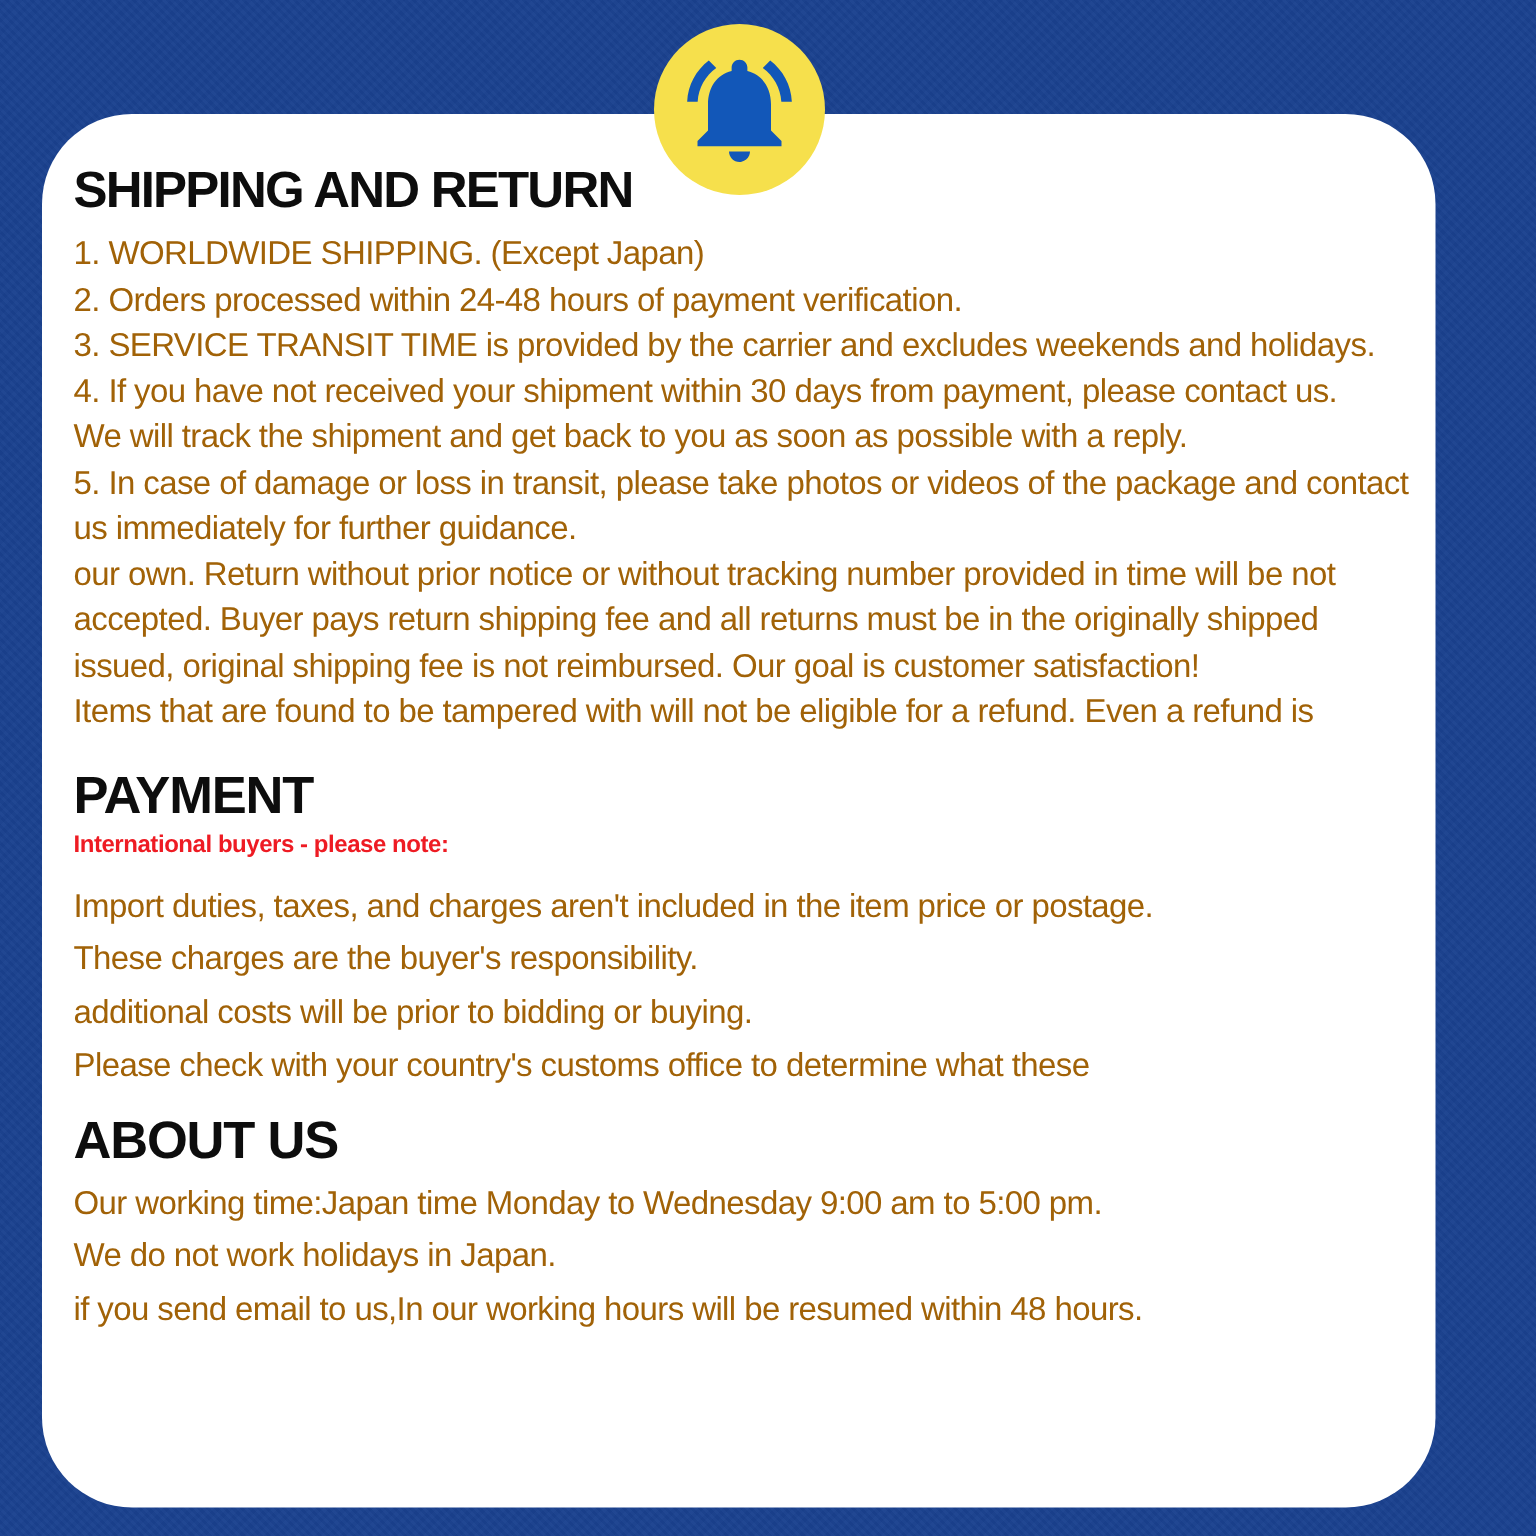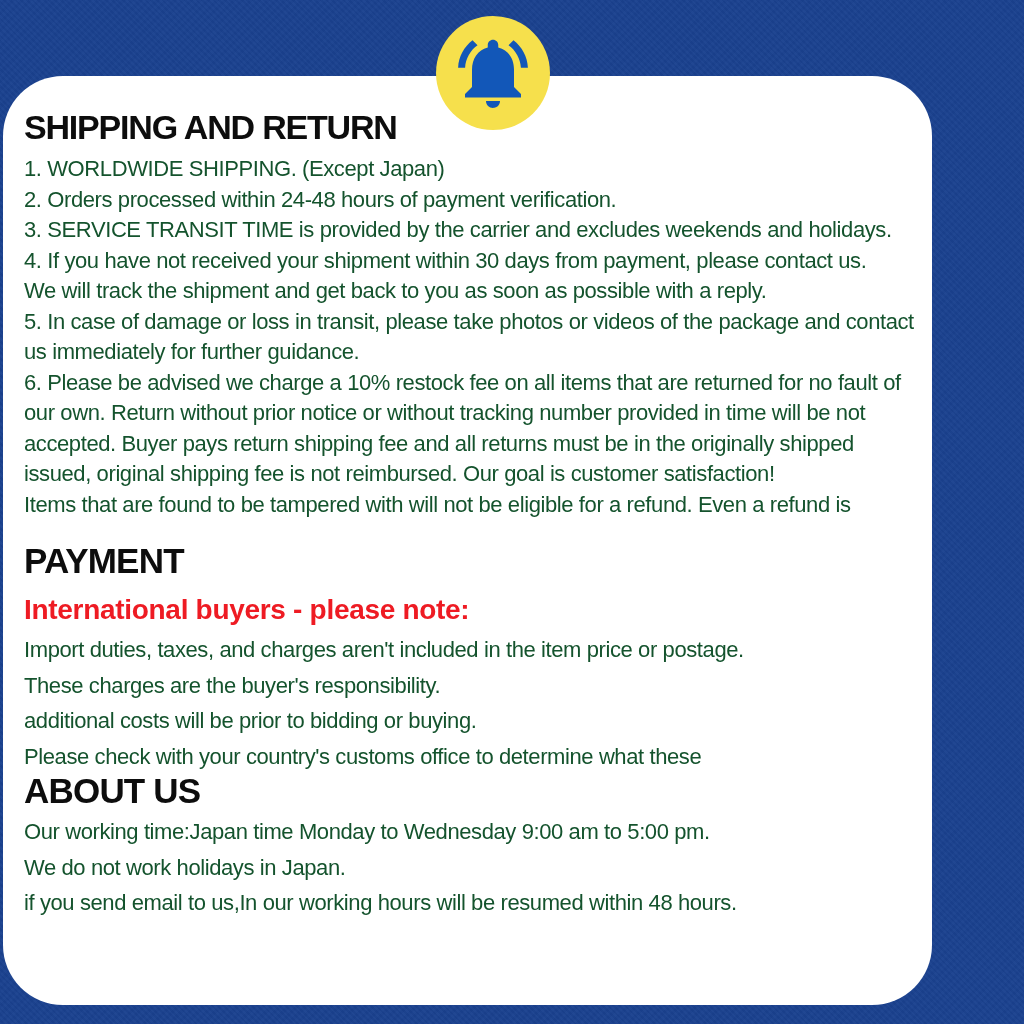--- a/index.html
+++ b/index.html
@@ -5,72 +5,71 @@
   html,body{margin:0;padding:0;}
   body{
     width:1024px;height:1024px;position:relative;overflow:hidden;
     background:#1a418f;
     background-image:
       repeating-linear-gradient(45deg, rgba(255,255,255,0.018) 0 2px, rgba(0,0,0,0.02) 2px 4px),
       repeating-linear-gradient(-45deg, rgba(255,255,255,0.012) 0 3px, rgba(0,0,0,0.015) 3px 6px);
     font-family:"Liberation Sans", sans-serif;
   }
   .card{
-    position:absolute;left:3px;top:76px;width:929px;height:929px;
+    position:absolute;left:28px;top:76px;width:929px;height:929px;
     background:#ffffff;border-radius:60px;
   }
   .badge{
     position:absolute;left:436px;top:16px;width:114px;height:114px;
     border-radius:50%;display:flex;align-items:center;justify-content:center;
     z-index:5;
   }
   .badge svg{display:block;}
   .content{
     position:absolute;left:21px;top:0;width:972px;
   }
   .h1{
     font-weight:800;color:#0d0d0d;letter-spacing:-1.2px;
     font-size:34px;line-height:36px;margin-top:33px;
   }
   .h2{
     font-weight:800;color:#0d0d0d;letter-spacing:-0.8px;
     font-size:35px;line-height:34px;
   }
   .h2.payment{margin-top:24px;}
-  .h2.about{}
+  .h2.about{margin-top:16px;}
   .para{margin:0;}
   .para.shipping{margin-top:9px;}
   .para.payment{margin-top:7px;}
   .para.about{margin-top:6px;}
   .line{
-    white-space:nowrap;color:#14532d;
+    white-space:nowrap;color:#a16207;
   }
   .line.sm{font-size:22px;line-height:30.5px;letter-spacing:-0.4px;}
   .line.lg{font-size:22px;line-height:35.5px;letter-spacing:-0.4px;}
   .red-note{
-    font-size:28px;line-height:31px;font-weight:bold;letter-spacing:-0.3px;
-    color:#ee1b23;margin-top:16px;white-space:nowrap;
+    font-size:16px;line-height:31px;font-weight:bold;letter-spacing:-0.3px;
+    color:#ee1b23;margin-top:0;white-space:nowrap;
   }
 </style>
 </head>
 <body style="background-color: rgb(26, 65, 143);">
 
 <div class="card">
   <div class="content">
 
     <div class="h1">SHIPPING AND RETURN</div>
     <div class="para shipping">
       <div class="line sm">1. WORLDWIDE SHIPPING. (Except Japan)</div>
       <div class="line sm">2. Orders processed within 24-48 hours of payment verification.</div>
       <div class="line sm">3. SERVICE TRANSIT TIME is provided by the carrier and excludes weekends and holidays.</div>
       <div class="line sm">4. If you have not received your shipment within 30 days from payment, please contact us.</div>
       <div class="line sm">We will track the shipment and get back to you as soon as possible with a reply.</div>
       <div class="line sm">5. In case of damage or loss in transit, please take photos or videos of the package and contact</div>
       <div class="line sm">us immediately for further guidance.</div>
-      <div class="line sm">6. Please be advised we charge a 10% restock fee on all items that are returned for no fault of</div>
       <div class="line sm">our own. Return without prior notice or without tracking number provided in time will be not</div>
       <div class="line sm">accepted. Buyer pays return shipping fee and all returns must be in the originally shipped</div>
       <div class="line sm">issued, original shipping fee is not reimbursed. Our goal is customer satisfaction!</div>
       <div class="line sm">Items that are found to be tampered with will not be eligible for a refund. Even a refund is</div>
     </div>
 
     <div class="h2 payment">PAYMENT</div>
     <div class="red-note" style="color: rgb(238, 27, 35);">International buyers - please note:</div>
     <div class="para payment">
       <div class="line lg">Import duties, taxes, and charges aren't included in the item price or postage.</div>

